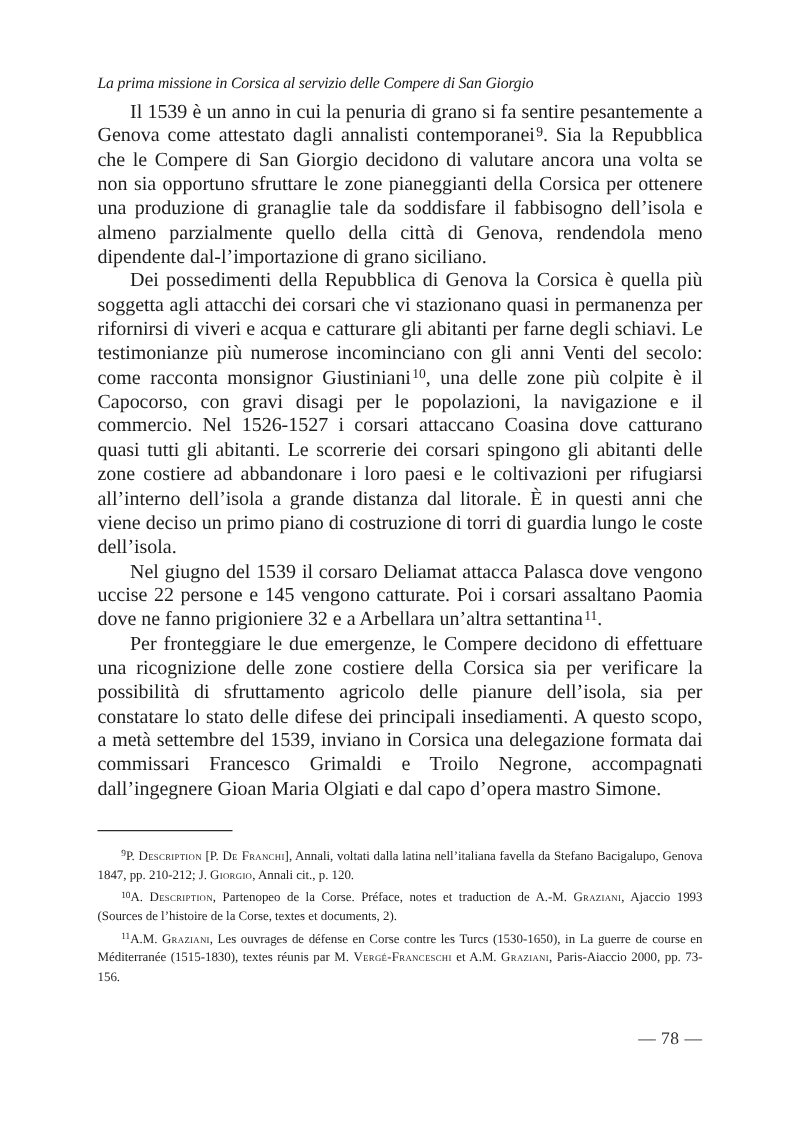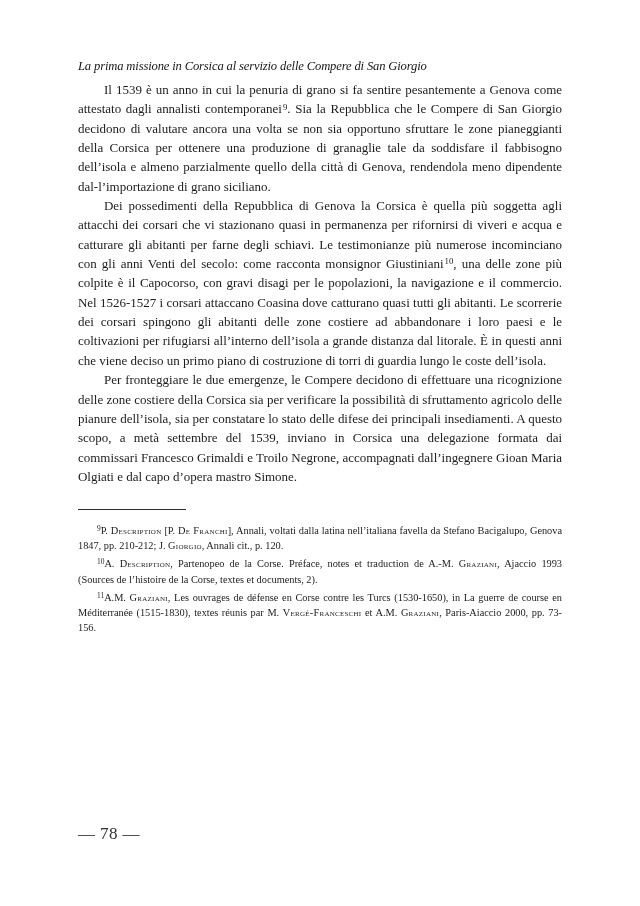--- a/index.html
+++ b/index.html
@@ -26,21 +26,21 @@
     font-style: italic;
     font-size: 12.6px;
     line-height: 16px;
     letter-spacing: -0.15px;
     margin-top: 58px;
     margin-bottom: 6px;
     white-space: nowrap;
     color: #161616;
   }
   .body-block {
-    font-size: 13px;
+    font-size: 16px;
     line-height: 19.35px;
     text-align: justify;
     text-justify: inter-word;
     color: #1c1c1c;
     letter-spacing: -0.02px;
     font-family: Liberation Serif, serif;
   }
   .body-block p {
     margin: 0;
     text-indent: 26px;
@@ -82,39 +82,40 @@
     font-variant: small-caps;
     letter-spacing: 0.25px;
   }
   .it {
   }
   .folio {
     position: absolute;
     left: 0;
     top: 824px;
     width: 484px;
-    text-align: left;
-    font-size: 17px;
+    text-align: right;
+    font-size: 14px;
     color: #303030;
     letter-spacing: 0.4px;
   }
 </style>
 </head>
 <body>
 
 <div class="page">
 
   <div class="running-head">La prima missione in Corsica al servizio delle Compere di San Giorgio</div>
 
   <div class="body-block">
 
     <p><span>Il 1539 è un anno in cui la penuria di grano si fa sentire pesantemente a Genova come attestato dagli annalisti contemporanei</span><sup class="note-ref">9</sup><span>. Sia la Repubblica che le Compere di San Giorgio decidono di valutare ancora una volta se non sia opportuno sfruttare le zone pianeggianti della Corsica per ottenere una produzione di granaglie tale da soddisfare il fabbisogno dell’isola e almeno parzialmente quello della città di Genova, rendendola meno dipendente dal-l’importazione di grano siciliano.</span></p>
 
     <p><span>Dei possedimenti della Repubblica di Genova la Corsica è quella più soggetta agli attacchi dei corsari che vi stazionano quasi in permanenza per rifornirsi di viveri e acqua e catturare gli abitanti per farne degli schiavi. Le testimonianze più numerose incominciano con gli anni Venti del secolo: come racconta monsignor Giustiniani</span><sup class="note-ref">10</sup><span>, una delle zone più colpite è il Capocorso, con gravi disagi per le popolazioni, la navigazione e il commercio. Nel 1526-1527 i corsari attaccano Coasina dove catturano quasi tutti gli abitanti. Le scorrerie dei corsari spingono gli abitanti delle zone costiere ad abbandonare i loro paesi e le coltivazioni per rifugiarsi all’interno dell’isola a grande distanza dal litorale. È in questi anni che viene deciso un primo piano di costruzione di torri di guardia lungo le coste dell’isola.</span></p>
 
+    <p><span>Nel giugno del 1539 il corsaro Deliamat attacca Palasca dove vengono uccise 22 persone e 145 vengono catturate. Poi i corsari assaltano Paomia dove ne fanno prigioniere 32 e a Arbellara un’altra settantina</span><sup class="note-ref">11</sup><span>.</span></p>
 
     <p><span>Per fronteggiare le due emergenze, le Compere decidono di effettuare una ricognizione delle zone costiere della Corsica sia per verificare la possibilità di sfruttamento agricolo delle pianure dell’isola, sia per constatare lo stato delle difese dei principali insediamenti. A questo scopo, a metà settembre del 1539, inviano in Corsica una delegazione formata dai commissari Francesco Grimaldi e Troilo Negrone, accompagnati dall’ingegnere Gioan Maria Olgiati e dal capo d’opera mastro Simone.</span></p>
 
   </div>
 
   <div class="fn-sep-wrap">
     <div class="fn-sep"></div>
   </div>
 
   <div class="footnotes">

